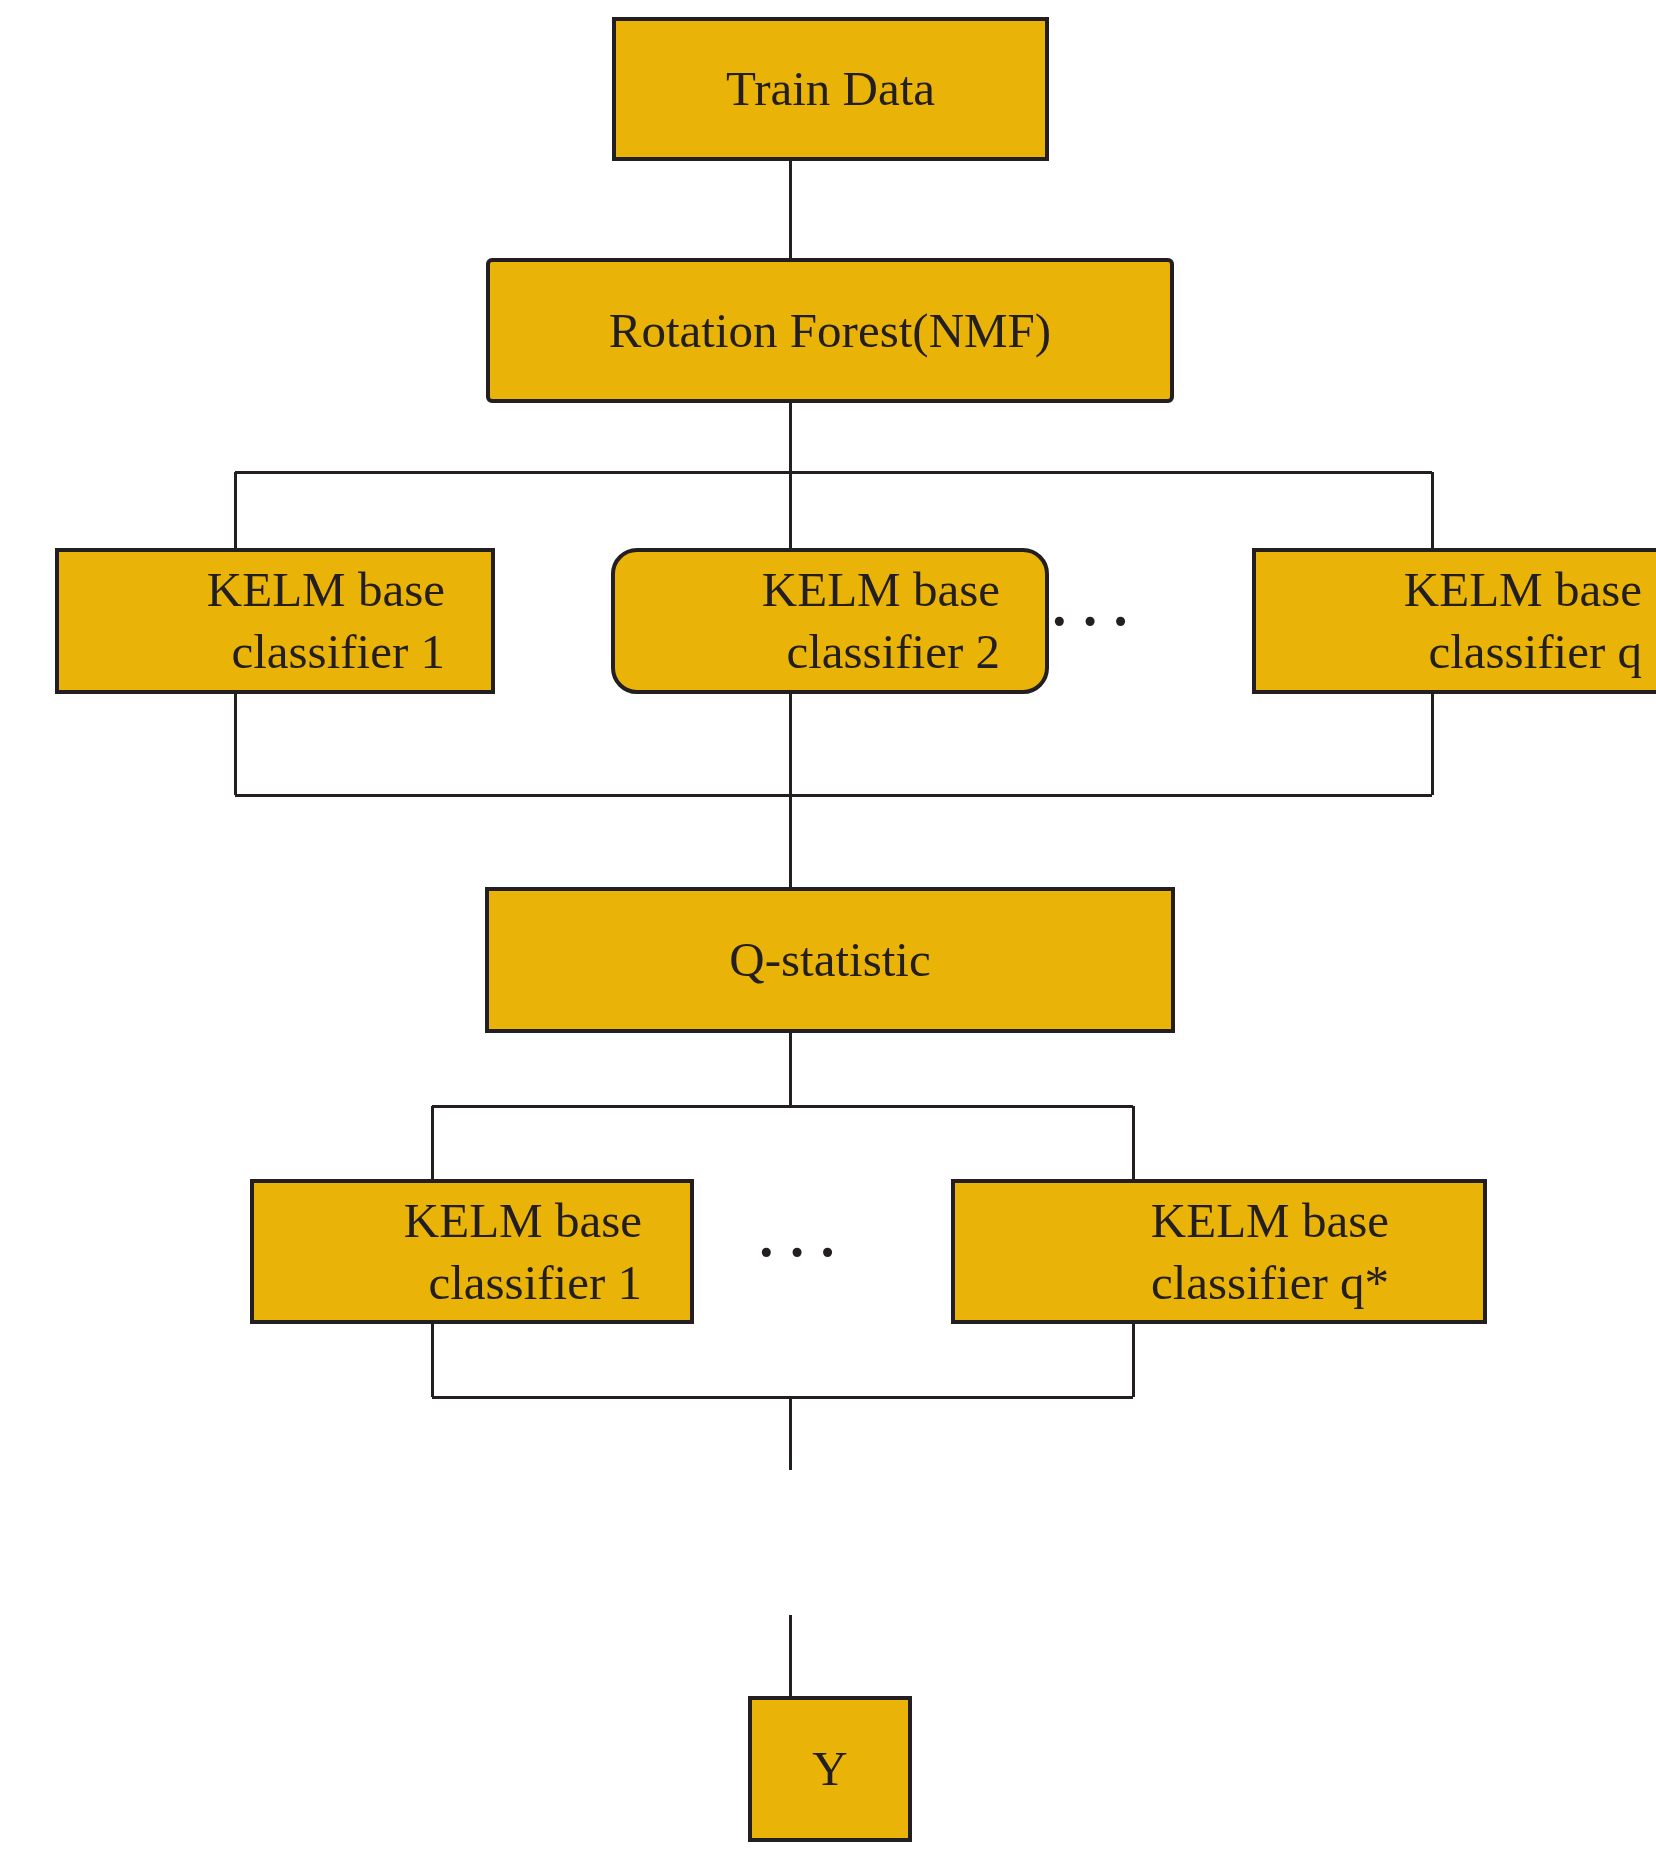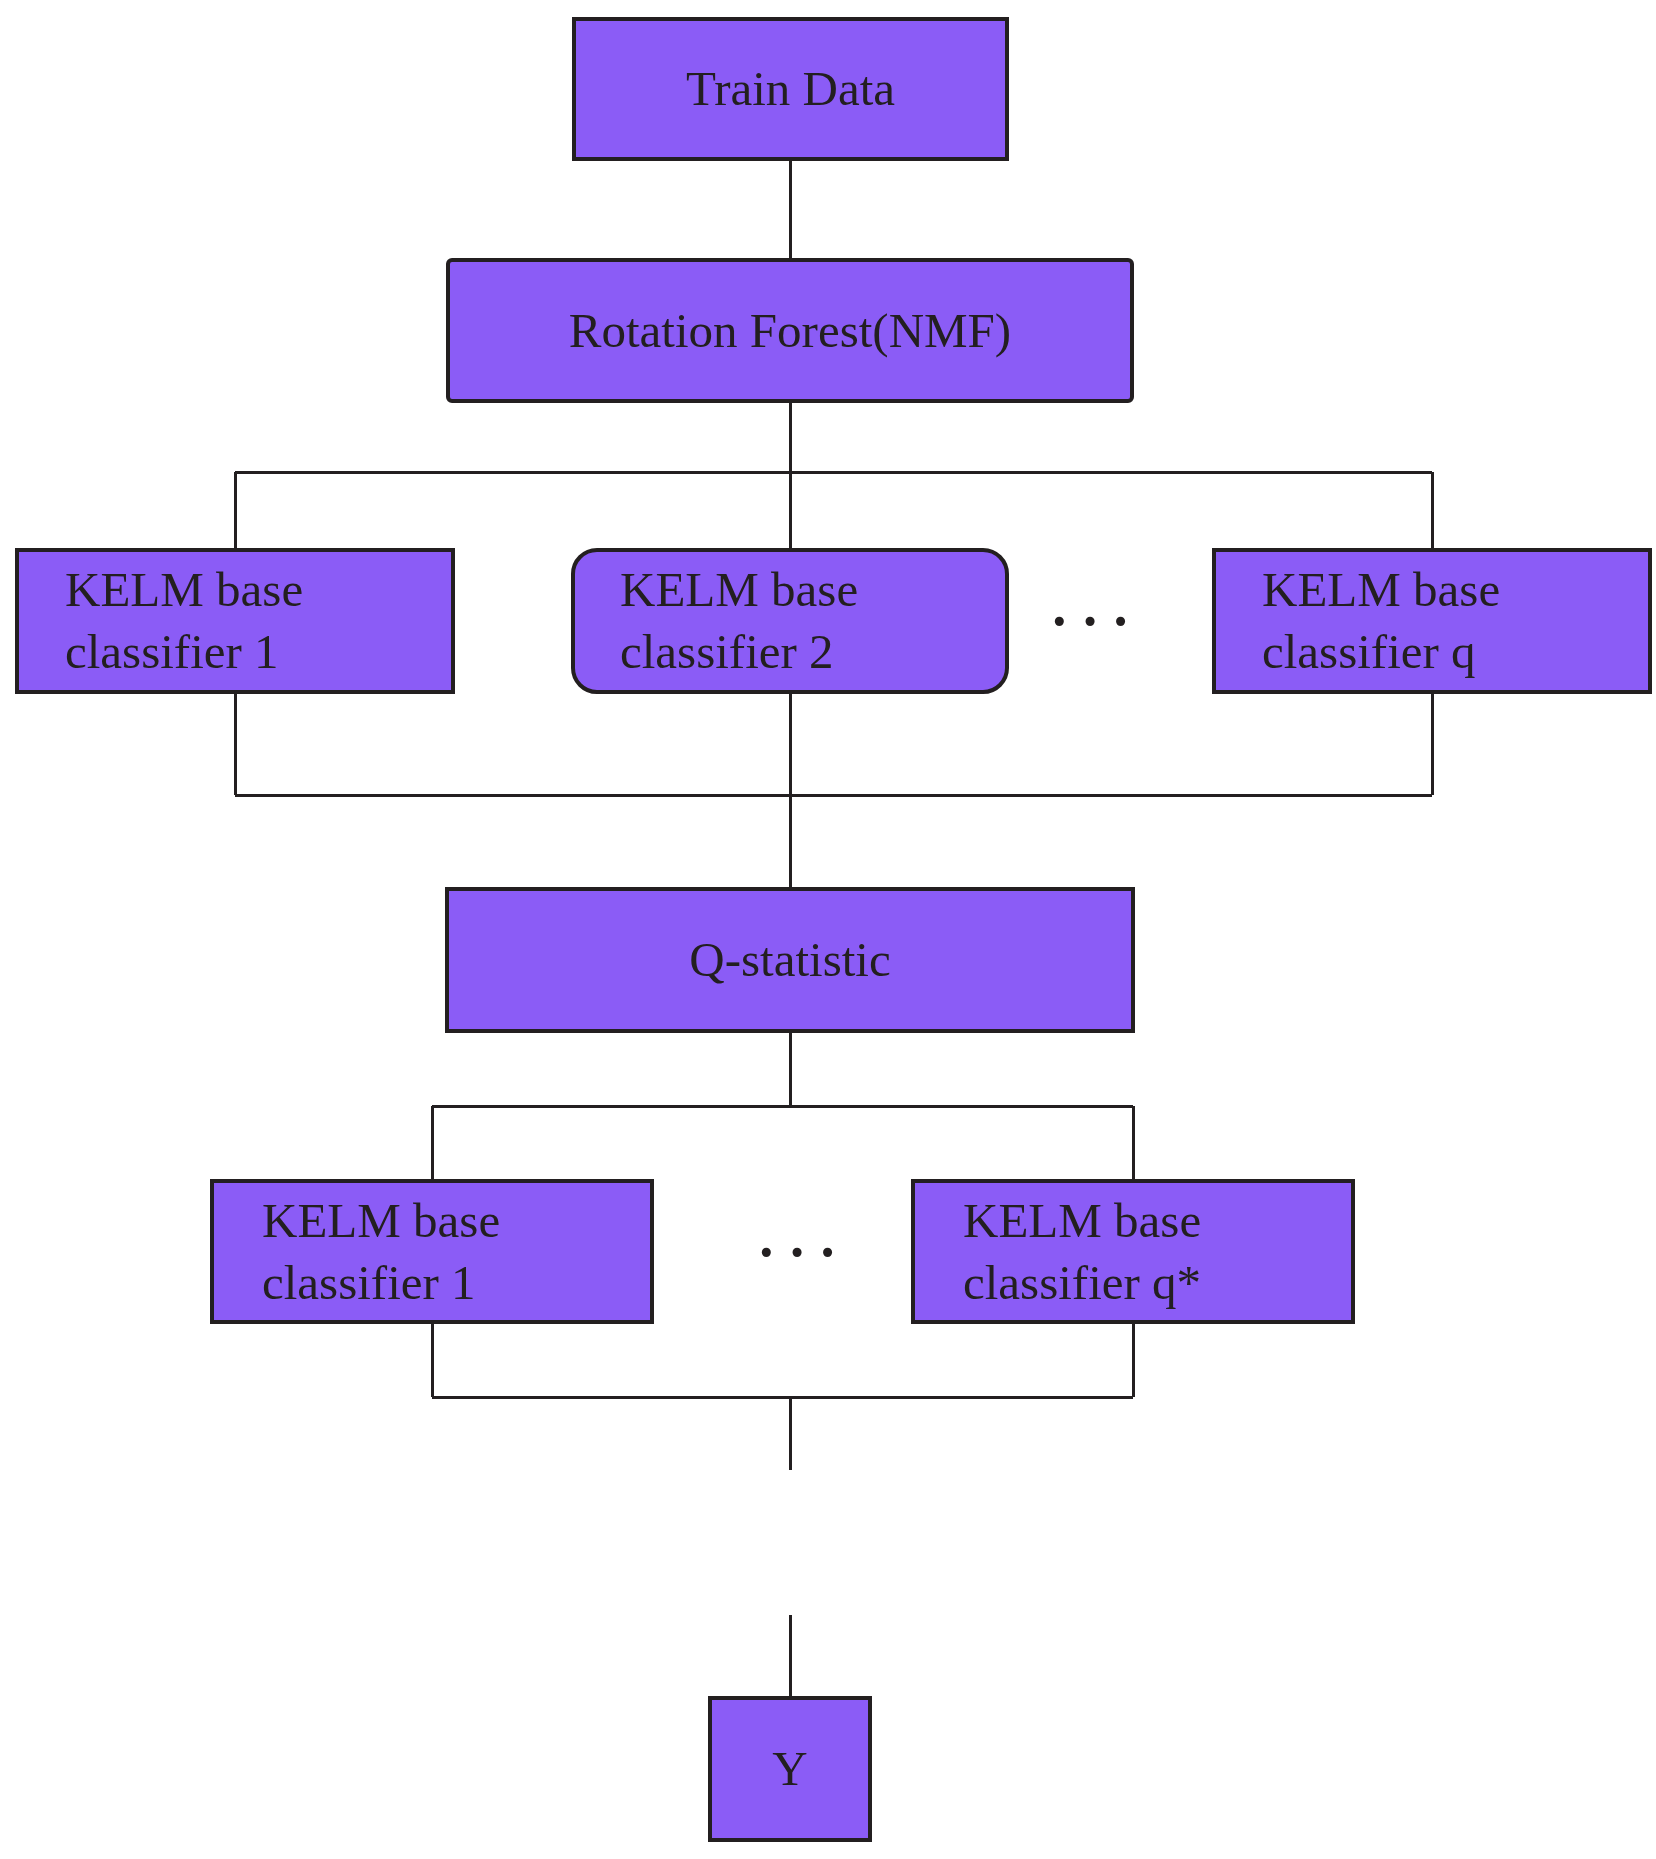--- a/index.html
+++ b/index.html
@@ -13,28 +13,29 @@
     height: 1859px;
     background: var(--bg, #ffffff);
     font-family: "Liberation Serif", "DejaVu Serif", serif;
     color: var(--ink, #231f20);
     overflow: hidden;
   }
   .node {
     position: absolute;
     box-sizing: border-box;
     border: 4px solid var(--ink, #231f20);
-    background: #8b5cf6;
+    background: #eab308;
     display: flex;
     align-items: center;
     justify-content: center;
-    text-align: left;
+    text-align: right;
     font-size: 49px;
     line-height: 62px;
     z-index: 2;
+    margin-left: 40px;
   }
   .node-label {
     display: inline-block;
   }
   .node-label.narrow {
     max-width: 340px;
   }
   .edge {
     position: absolute;
     background: var(--ink, #231f20);
@@ -104,21 +105,21 @@
   <div class="node" style="left:445px; top:887px; width:690px; height:146px;">
     <span class="node-label">Q-statistic</span>
   </div>
 
   <div class="node" style="left:210px; top:1179px; width:444px; height:145px;">
     <span class="node-label narrow">KELM base classifier 1</span>
   </div>
 
   <div class="ellipsis" style="left:717px; top:1179px; width:160px; height:145px;">···</div>
 
-  <div class="node" style="left:911px; top:1179px; width:444px; height:145px;">
+  <div class="node" style="left:911px; top:1179px; width:536px; height:145px;">
     <span class="node-label narrow">KELM base classifier q*</span>
   </div>
 
 
   <div class="node" style="left:708px; top:1696px; width:164px; height:146px;">
     <span class="node-label">Y</span>
   </div>
 
 </div>
 

